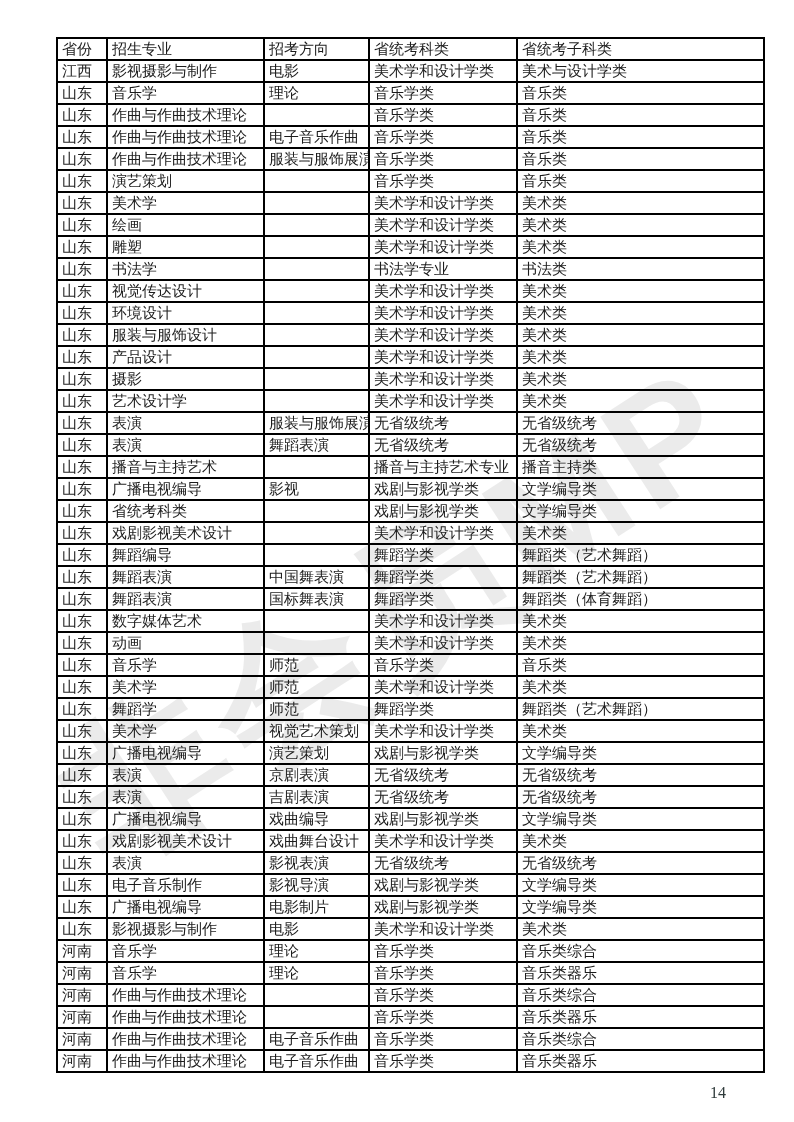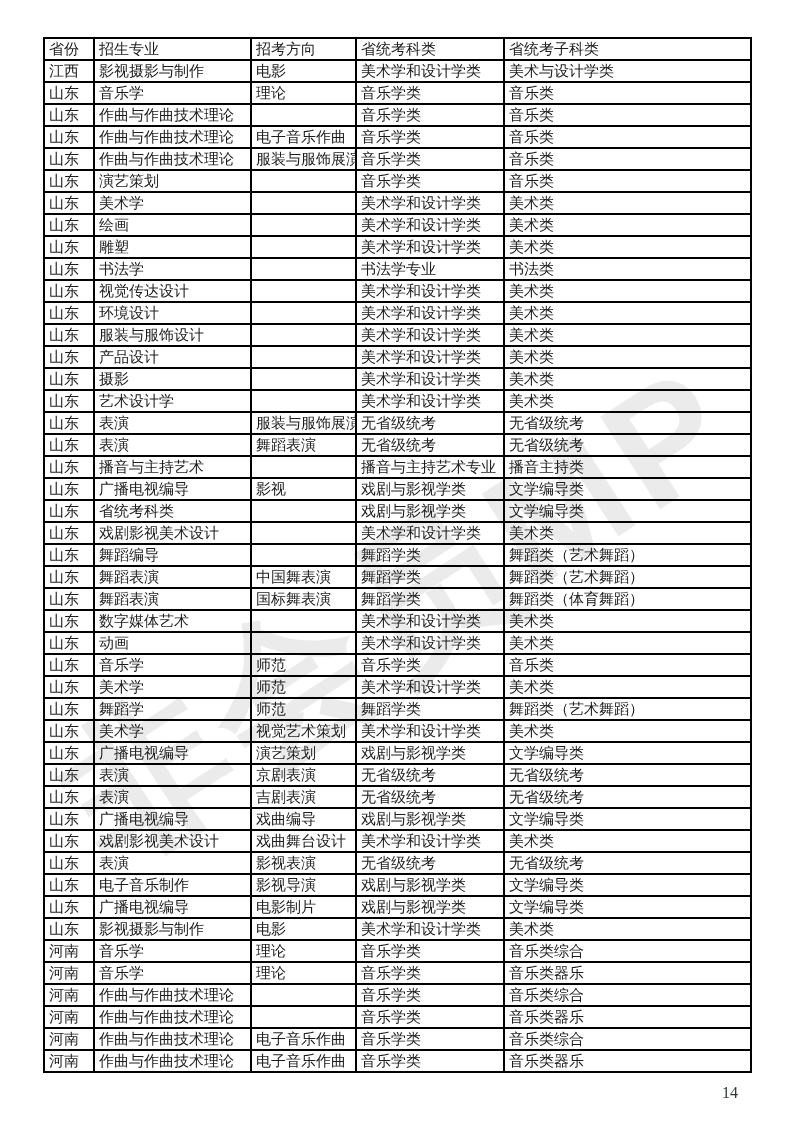--- a/index.html
+++ b/index.html
@@ -24,21 +24,21 @@
     font-size: 160px;
     font-weight: 700;
     color: rgba(130, 130, 130, 0.16);
     letter-spacing: 8px;
     white-space: nowrap;
     pointer-events: none;
     z-index: 0;
   }
   table.admissions {
     position: absolute;
-    left: 43px;
+    left: 56px;
     top: 37px;
     width: 707px;
     border-collapse: collapse;
     table-layout: fixed;
     z-index: 1;
     background: transparent;
   }
   table.admissions th,
   table.admissions td {
     border: 2px solid #000000;
@@ -51,21 +51,21 @@
     line-height: 20px;
     padding: 0 2px 0 4px;
     white-space: nowrap;
     overflow: hidden;
   }
   .pagenum {
     position: absolute;
     left: 698px;
     top: 1084px;
     width: 40px;
-    text-align: right;
+    text-align: center;
     font-family: "Liberation Serif", serif;
     font-size: 16px;
     color: #2e3a3a;
     z-index: 1;
   }
 </style>
 </head>
 <body>
 
 <div class="page">

